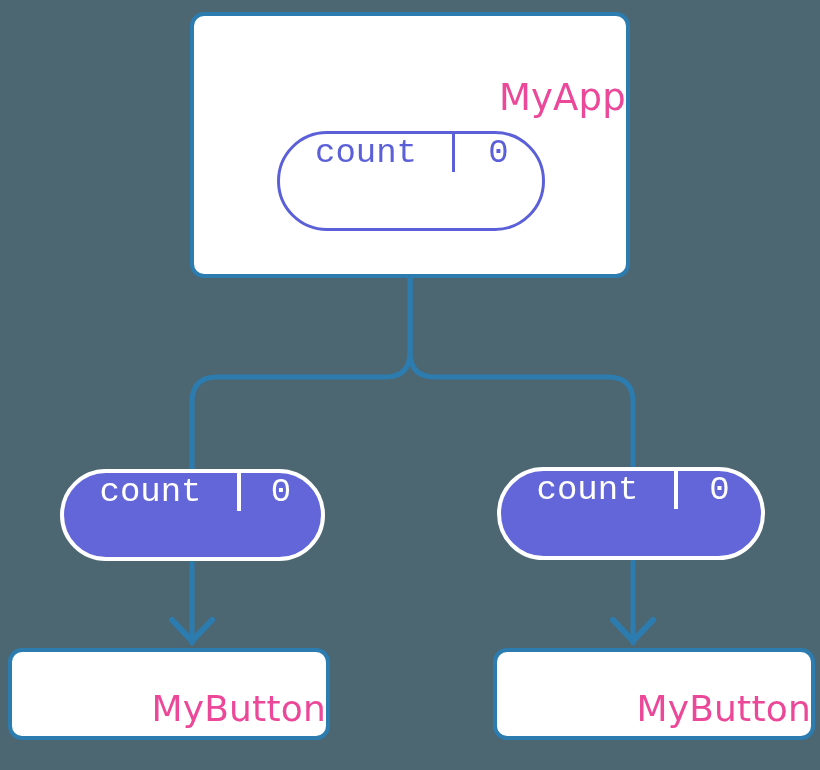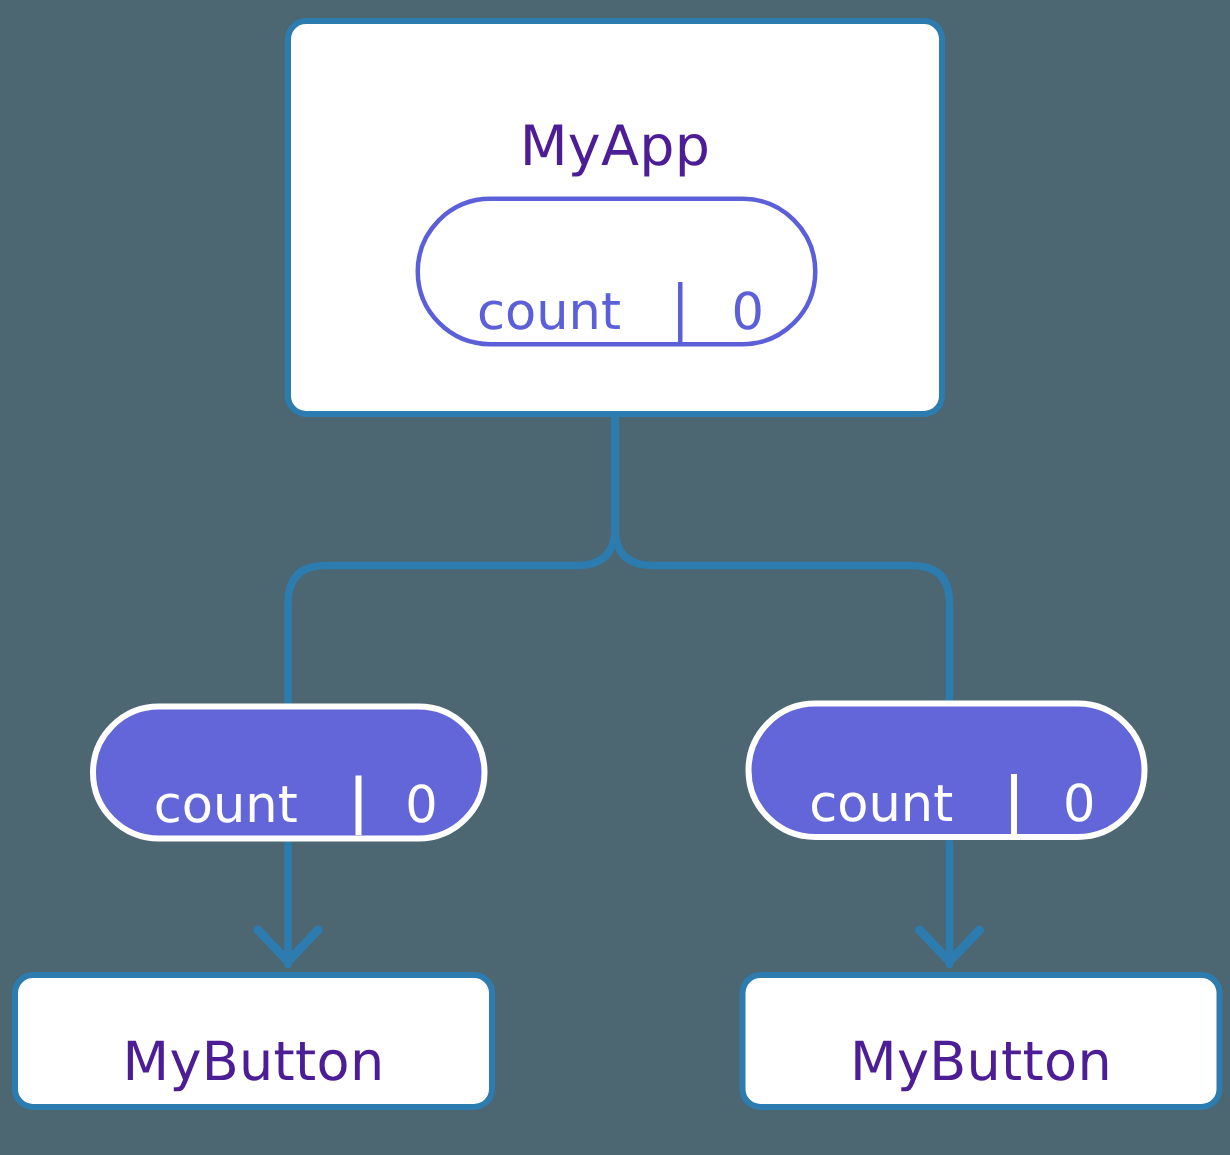--- a/index.html
+++ b/index.html
@@ -32,22 +32,22 @@
     box-sizing: border-box;
     background: #ffffff;
     border: 4px solid #2d7cb0;
     border-radius: 14px;
     z-index: 2;
   }
   .comp-title {
     position: absolute;
     left: 0;
     right: 0;
-    text-align: center;
-    color: #4c1d95;
+    text-align: right;
+    color: #ec4899;
     font-size: 36px;
     letter-spacing: 0.2px;
     white-space: nowrap;
   }
 
   #box-myapp {
     left: 190px;
     top: 12px;
     width: 440px;
     height: 266px;
@@ -72,24 +72,25 @@
   .btn-box .comp-title {
     top: 36px;
     font-size: 36px;
   }
 
   
   .pill {
     position: absolute;
     box-sizing: border-box;
     display: flex;
-    align-items: flex-end;
+    align-items: flex-start;
     border-radius: 999px;
     z-index: 3;
     overflow: hidden;
+    font-family: Liberation Mono, monospace;
   }
   .pill .pill-key,
   .pill .pill-val {
     display: flex;
     align-items: center;
     justify-content: center;
     box-sizing: border-box;
     font-size: 34px;
     white-space: nowrap;
   }

